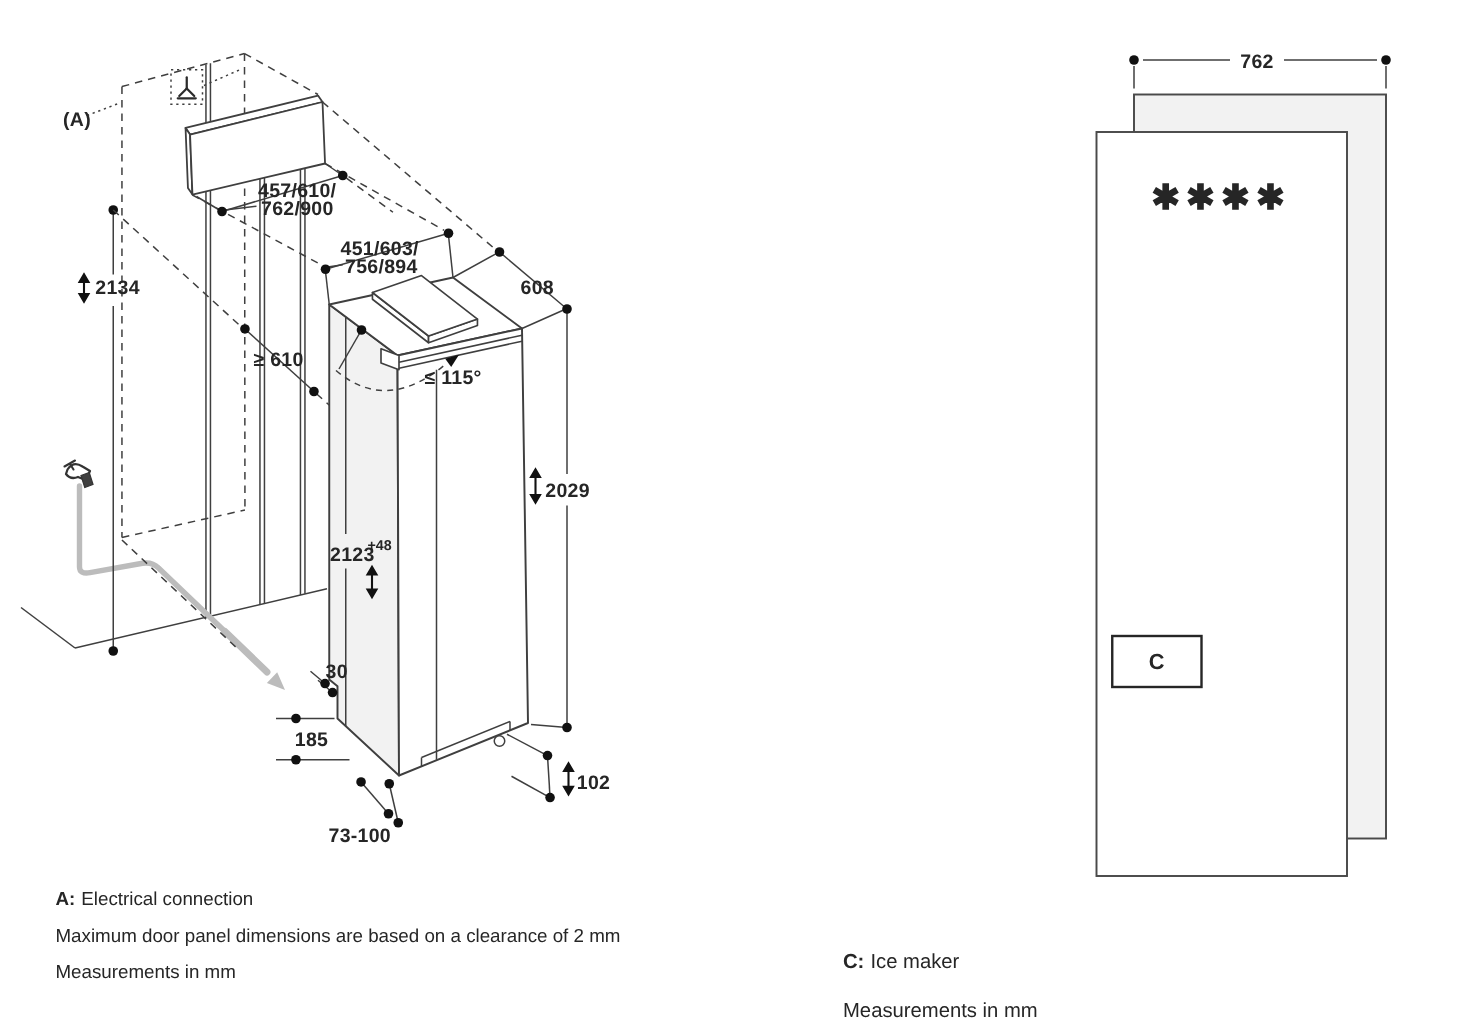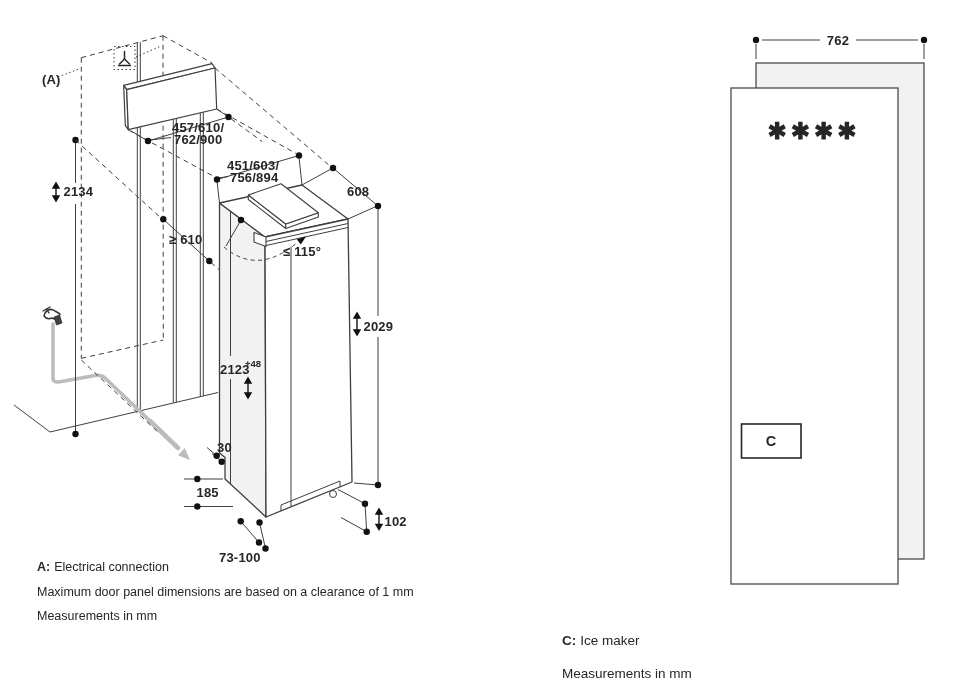--- a/index.html
+++ b/index.html
@@ -5,21 +5,21 @@
   html,body{margin:0;padding:0;background:#ffffff;}
   body{width:979px;height:687px;position:relative;font-family:"Liberation Sans",sans-serif;color:#262626;}
   .stage{position:absolute;left:0;top:0;width:979px;height:687px;}
   svg{position:absolute;left:0;top:0;}
   svg text{font-family:"Liberation Sans",sans-serif;fill:#262626;}
   .dim{font-size:13px;font-weight:bold;letter-spacing:.2px;}
   .dim-sup{font-size:9.5px;font-weight:bold;}
   .stars{font-size:23px;font-weight:bold;letter-spacing:4px;}
   .cbox-label{font-size:14.5px;font-weight:bold;}
   .notes{position:absolute;font-size:12.5px;line-height:14px;}
-  .notes-left{left:37px;top:560px;}
+  .notes-left{left:37px;top:592px;}
   .notes-right{left:562px;top:634px;font-size:13.5px;}
   .note-line{margin-bottom:10.5px;white-space:nowrap;}
   .notes-right .note-line{margin-bottom:19px;}
   .note-prefix{font-weight:bold;}
   .note-text{margin-left:4px;}
 </style>
 </head>
 <body>
 
 <div class="stage">
@@ -256,21 +256,21 @@
     <circle cx="924" cy="40" r="3.2" fill="#111111"></circle>
     <text class="dim" x="838" y="45" text-anchor="middle">762</text>
     <text class="stars" x="814" y="139" text-anchor="middle">✱✱✱✱</text>
     <rect x="741.5" y="424" width="59.5" height="34" fill="#ffffff" stroke="#262626" stroke-width="1.6"></rect>
     <text class="cbox-label" x="771" y="446" text-anchor="middle">C</text>
   </g>
 </svg>
 
 <div class="notes notes-left">
   <div class="note-line"><span class="note-prefix">A:</span><span class="note-text">Electrical connection</span></div>
-  <div class="note-line">Maximum door panel dimensions are based on a clearance of 1 mm</div>
+  <div class="note-line">Maximum door panel dimensions are based on a clearance of 2 mm</div>
   <div class="note-line">Measurements in mm</div>
 </div>
 
 <div class="notes notes-right">
   <div class="note-line"><span class="note-prefix">C:</span><span class="note-text">Ice maker</span></div>
   <div class="note-line">Measurements in mm</div>
 </div>
 </div>
 
 </body></html>

